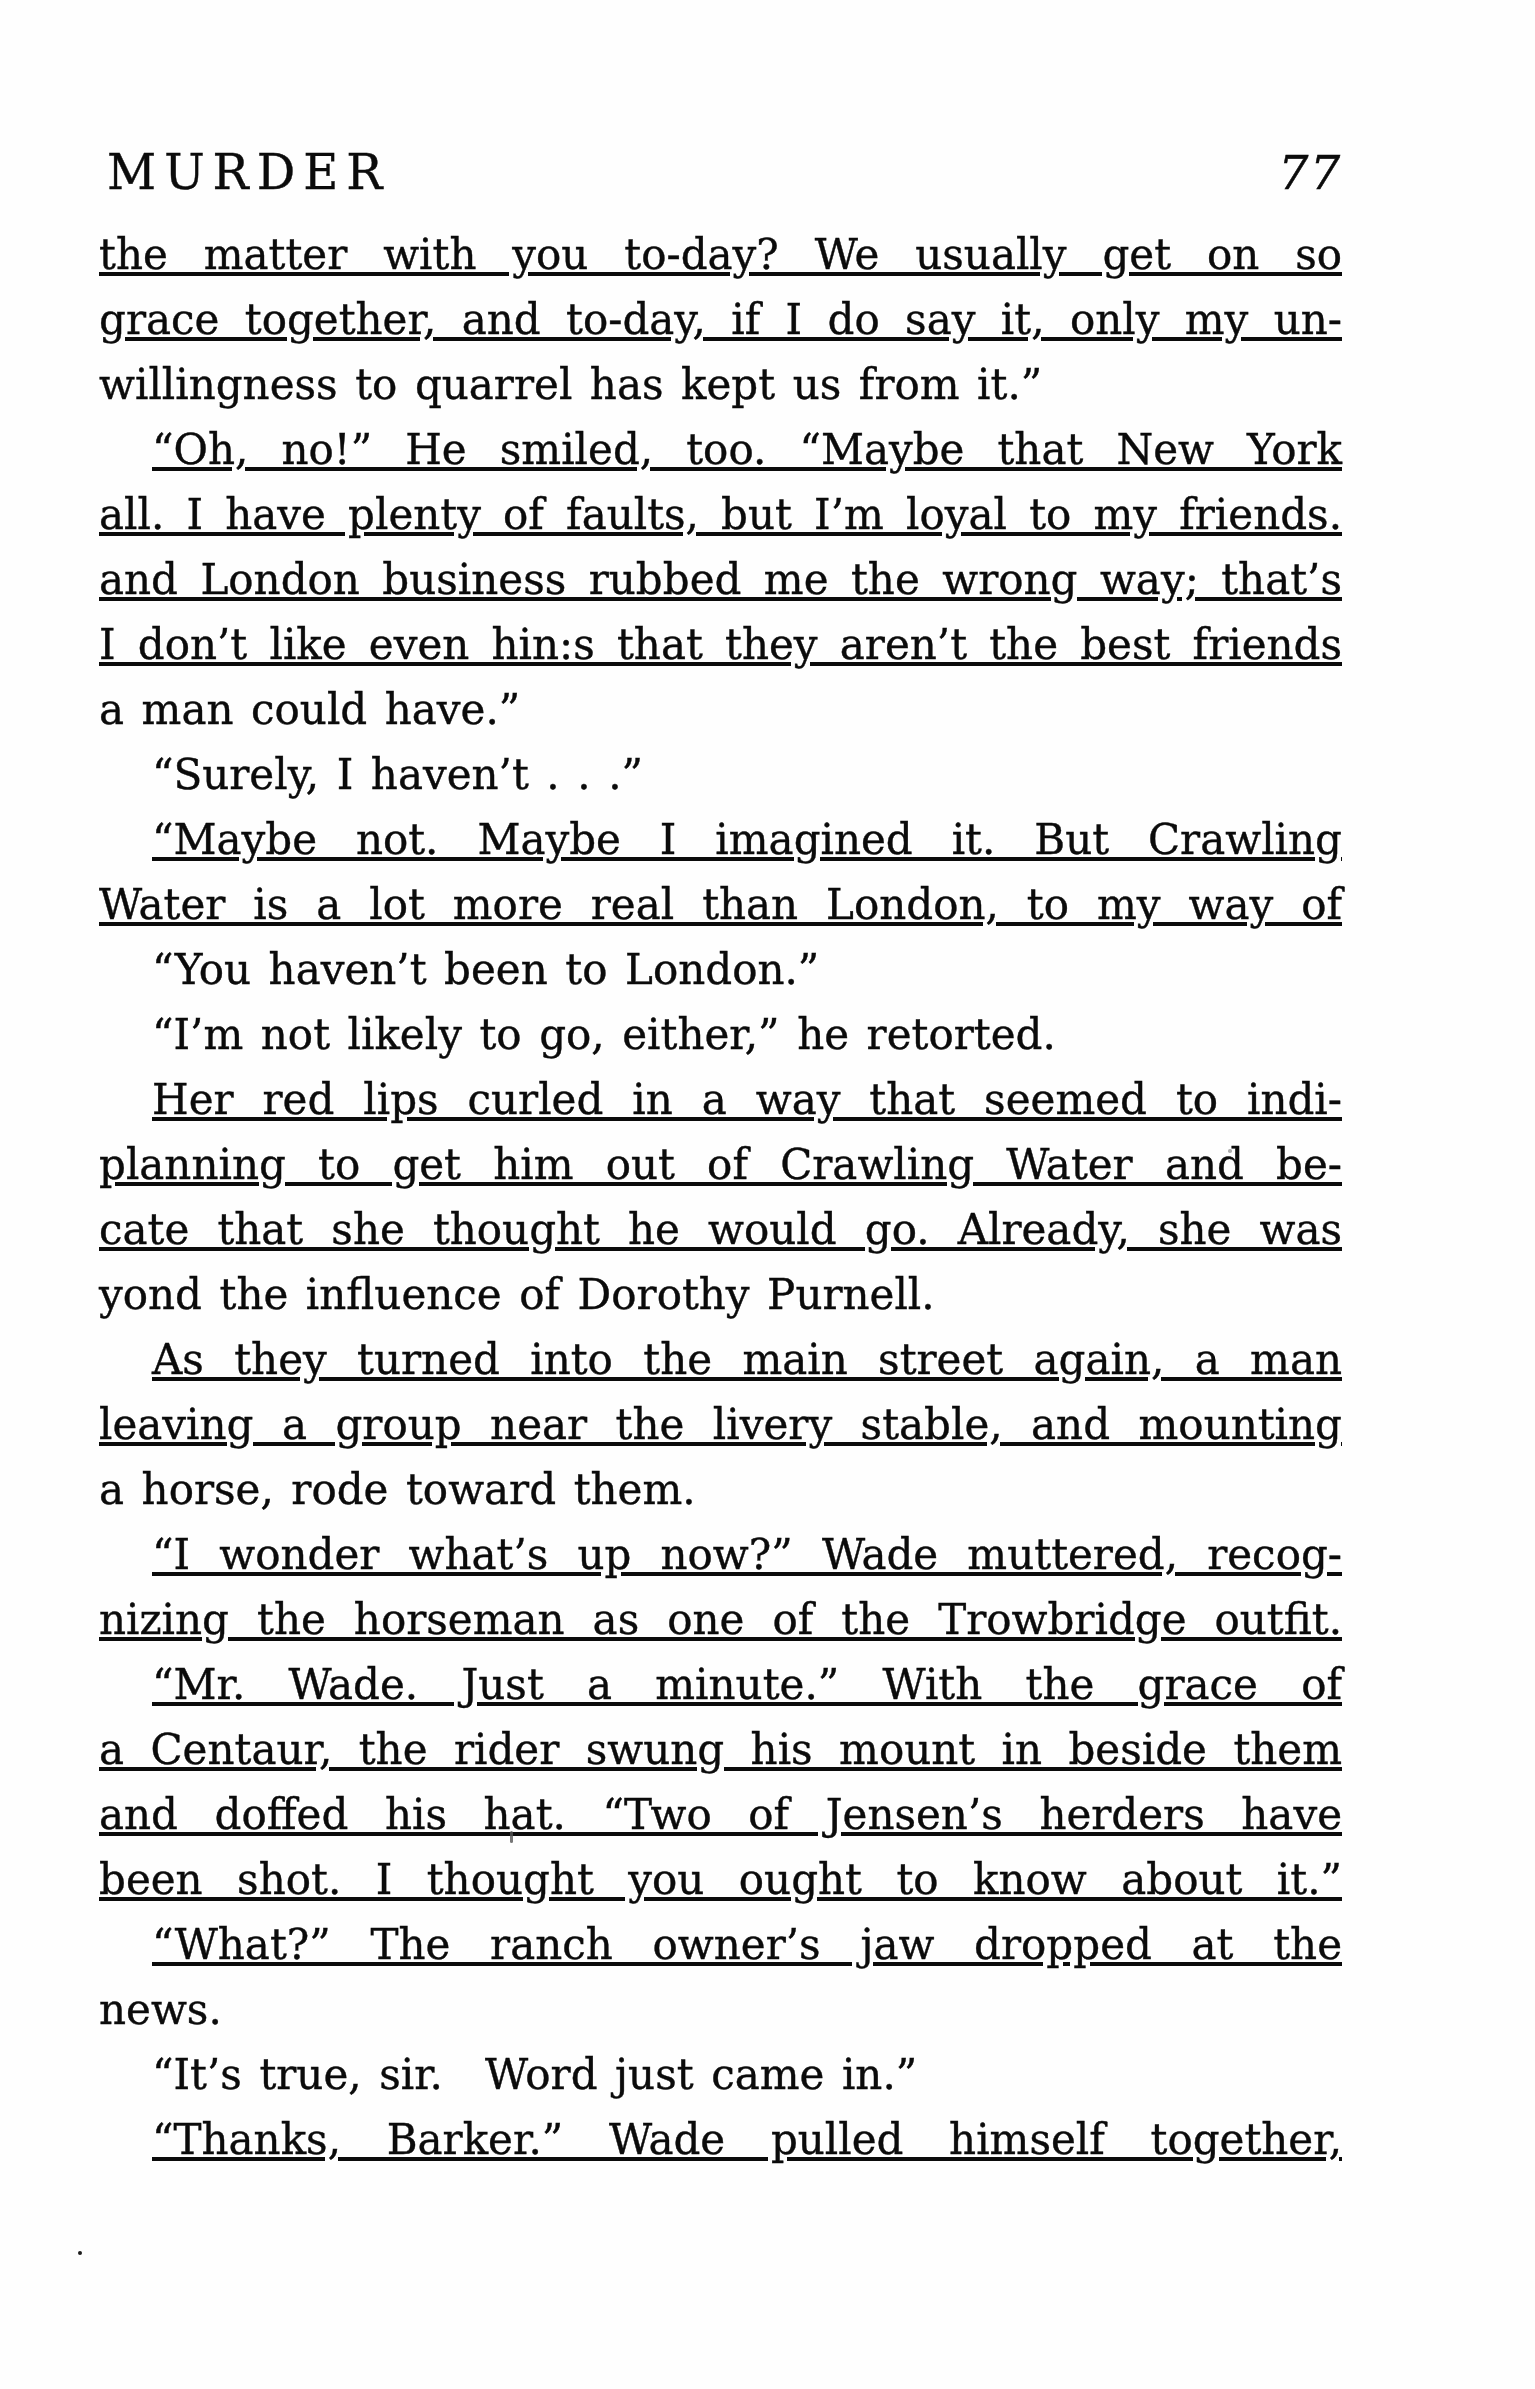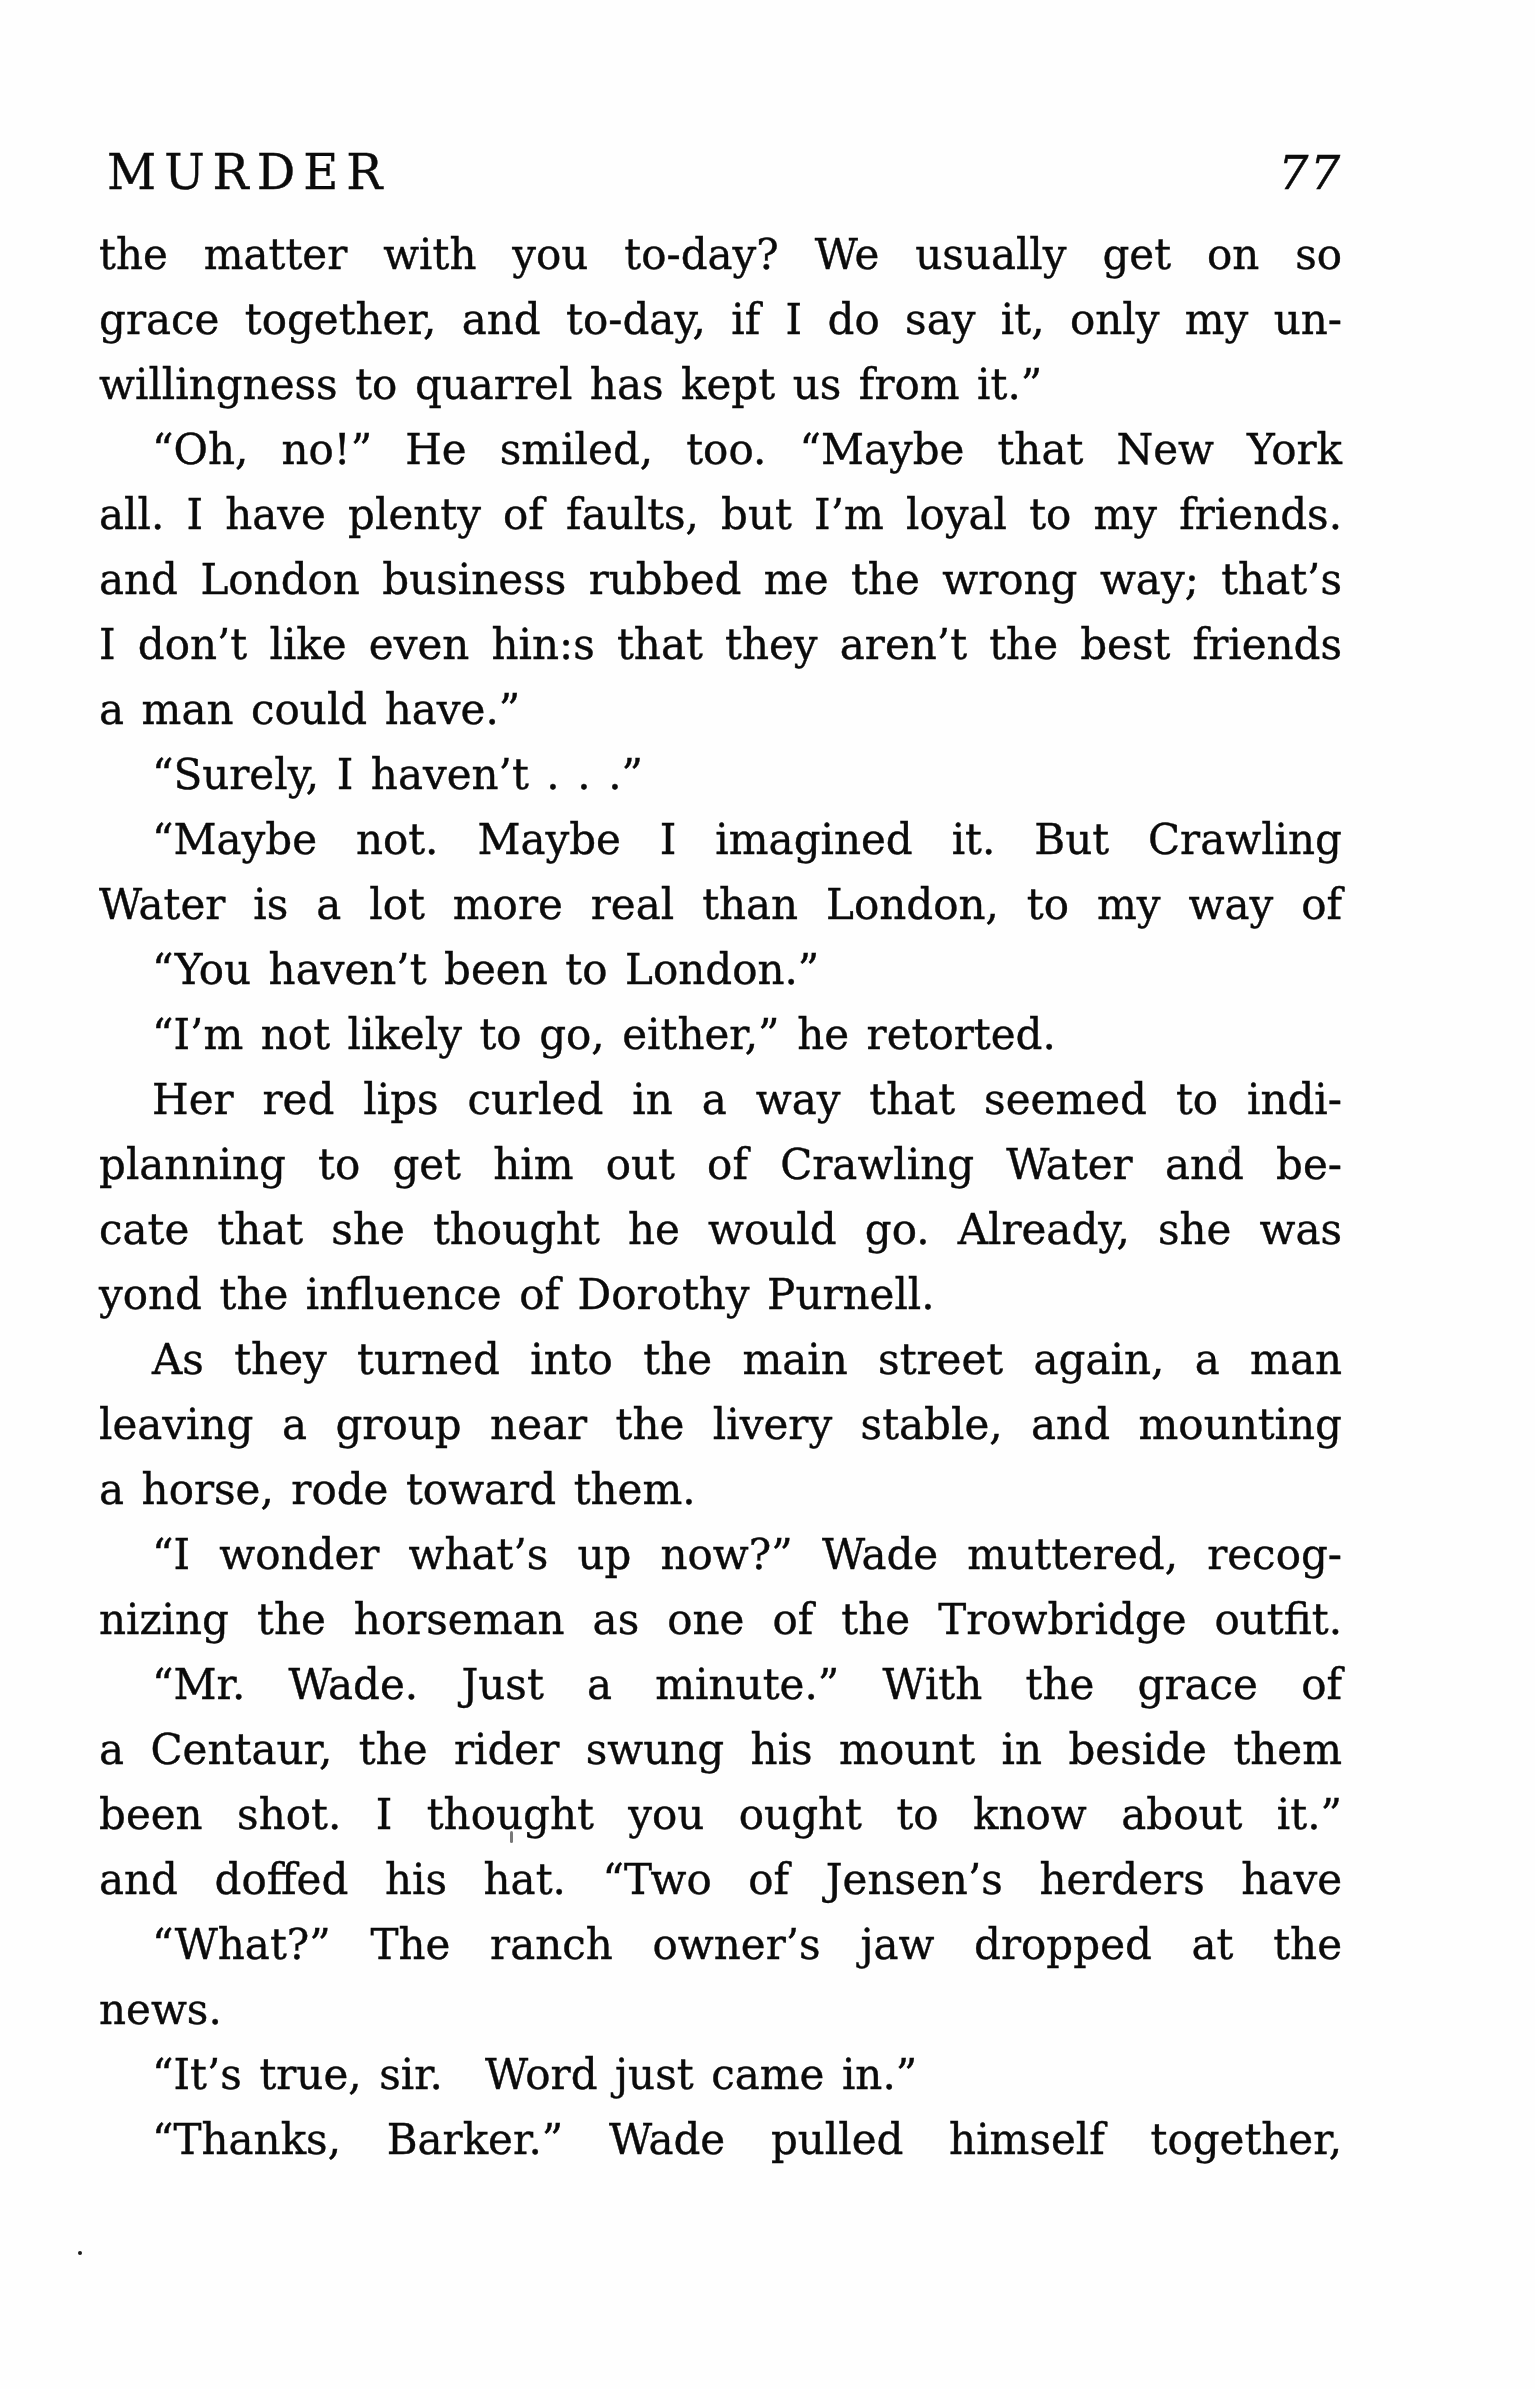--- a/index.html
+++ b/index.html
@@ -47,21 +47,21 @@
     left: 99px;
     top: 222px;
     width: 1243px;
   }
   .line {
     font-size: 42px;
     line-height: 65px;
     text-align: justify;
     -webkit-text-stroke: 0.4px #0b0b0b;
   }
-  .line.full { text-align-last: justify; }
+  .line.full { text-align-last: justify; text-decoration: underline; }
   .line.indent { text-indent: 53px; }
   .line:not(.full) { word-spacing: 0.10em; }
 
   .speck {
     position: absolute;
     background: #1c1c1c;
     border-radius: 50%;
   }
   .speck.s1 { left: 241px; top: 183px; width: 4.4px; height: 4.4px; }
   .speck.s2 { left: 78px;  top: 2251px; width: 4.4px; height: 4.4px; }
@@ -96,22 +96,22 @@
     <div class="line full">planning to get him out of Crawling Water and be-</div>
     <div class="line full">cate that she thought he would go. Already, she was</div>
     <div class="line">yond the influence of Dorothy Purnell.</div>
     <div class="line full indent">As they turned into the main street again, a man</div>
     <div class="line full">leaving a group near the livery stable, and mounting</div>
     <div class="line">a horse, rode toward them.</div>
     <div class="line full indent">“I wonder what’s up now?” Wade muttered, recog-</div>
     <div class="line full">nizing the horseman as one of the Trowbridge outfit.</div>
     <div class="line full indent">“Mr. Wade. Just a minute.” With the grace of</div>
     <div class="line full">a Centaur, the rider swung his mount in beside them</div>
+    <div class="line full">and doffed his hat. “Two of Jensen’s herders have</div>
     <div class="line full">been shot. I thought you ought to know about it.”</div>
-    <div class="line full">and doffed his hat. “Two of Jensen’s herders have</div>
     <div class="line full indent">“What?” The ranch owner’s jaw dropped at the</div>
     <div class="line">news.</div>
     <div class="line indent">“It’s true, sir. Word just came in.”</div>
     <div class="line full indent">“Thanks, Barker.” Wade pulled himself together,</div>
   </div>
 
   <span class="speck s1"></span>
   <span class="speck s2"></span>
   <span class="speck s3"></span>
   <span class="speck s4"></span>

